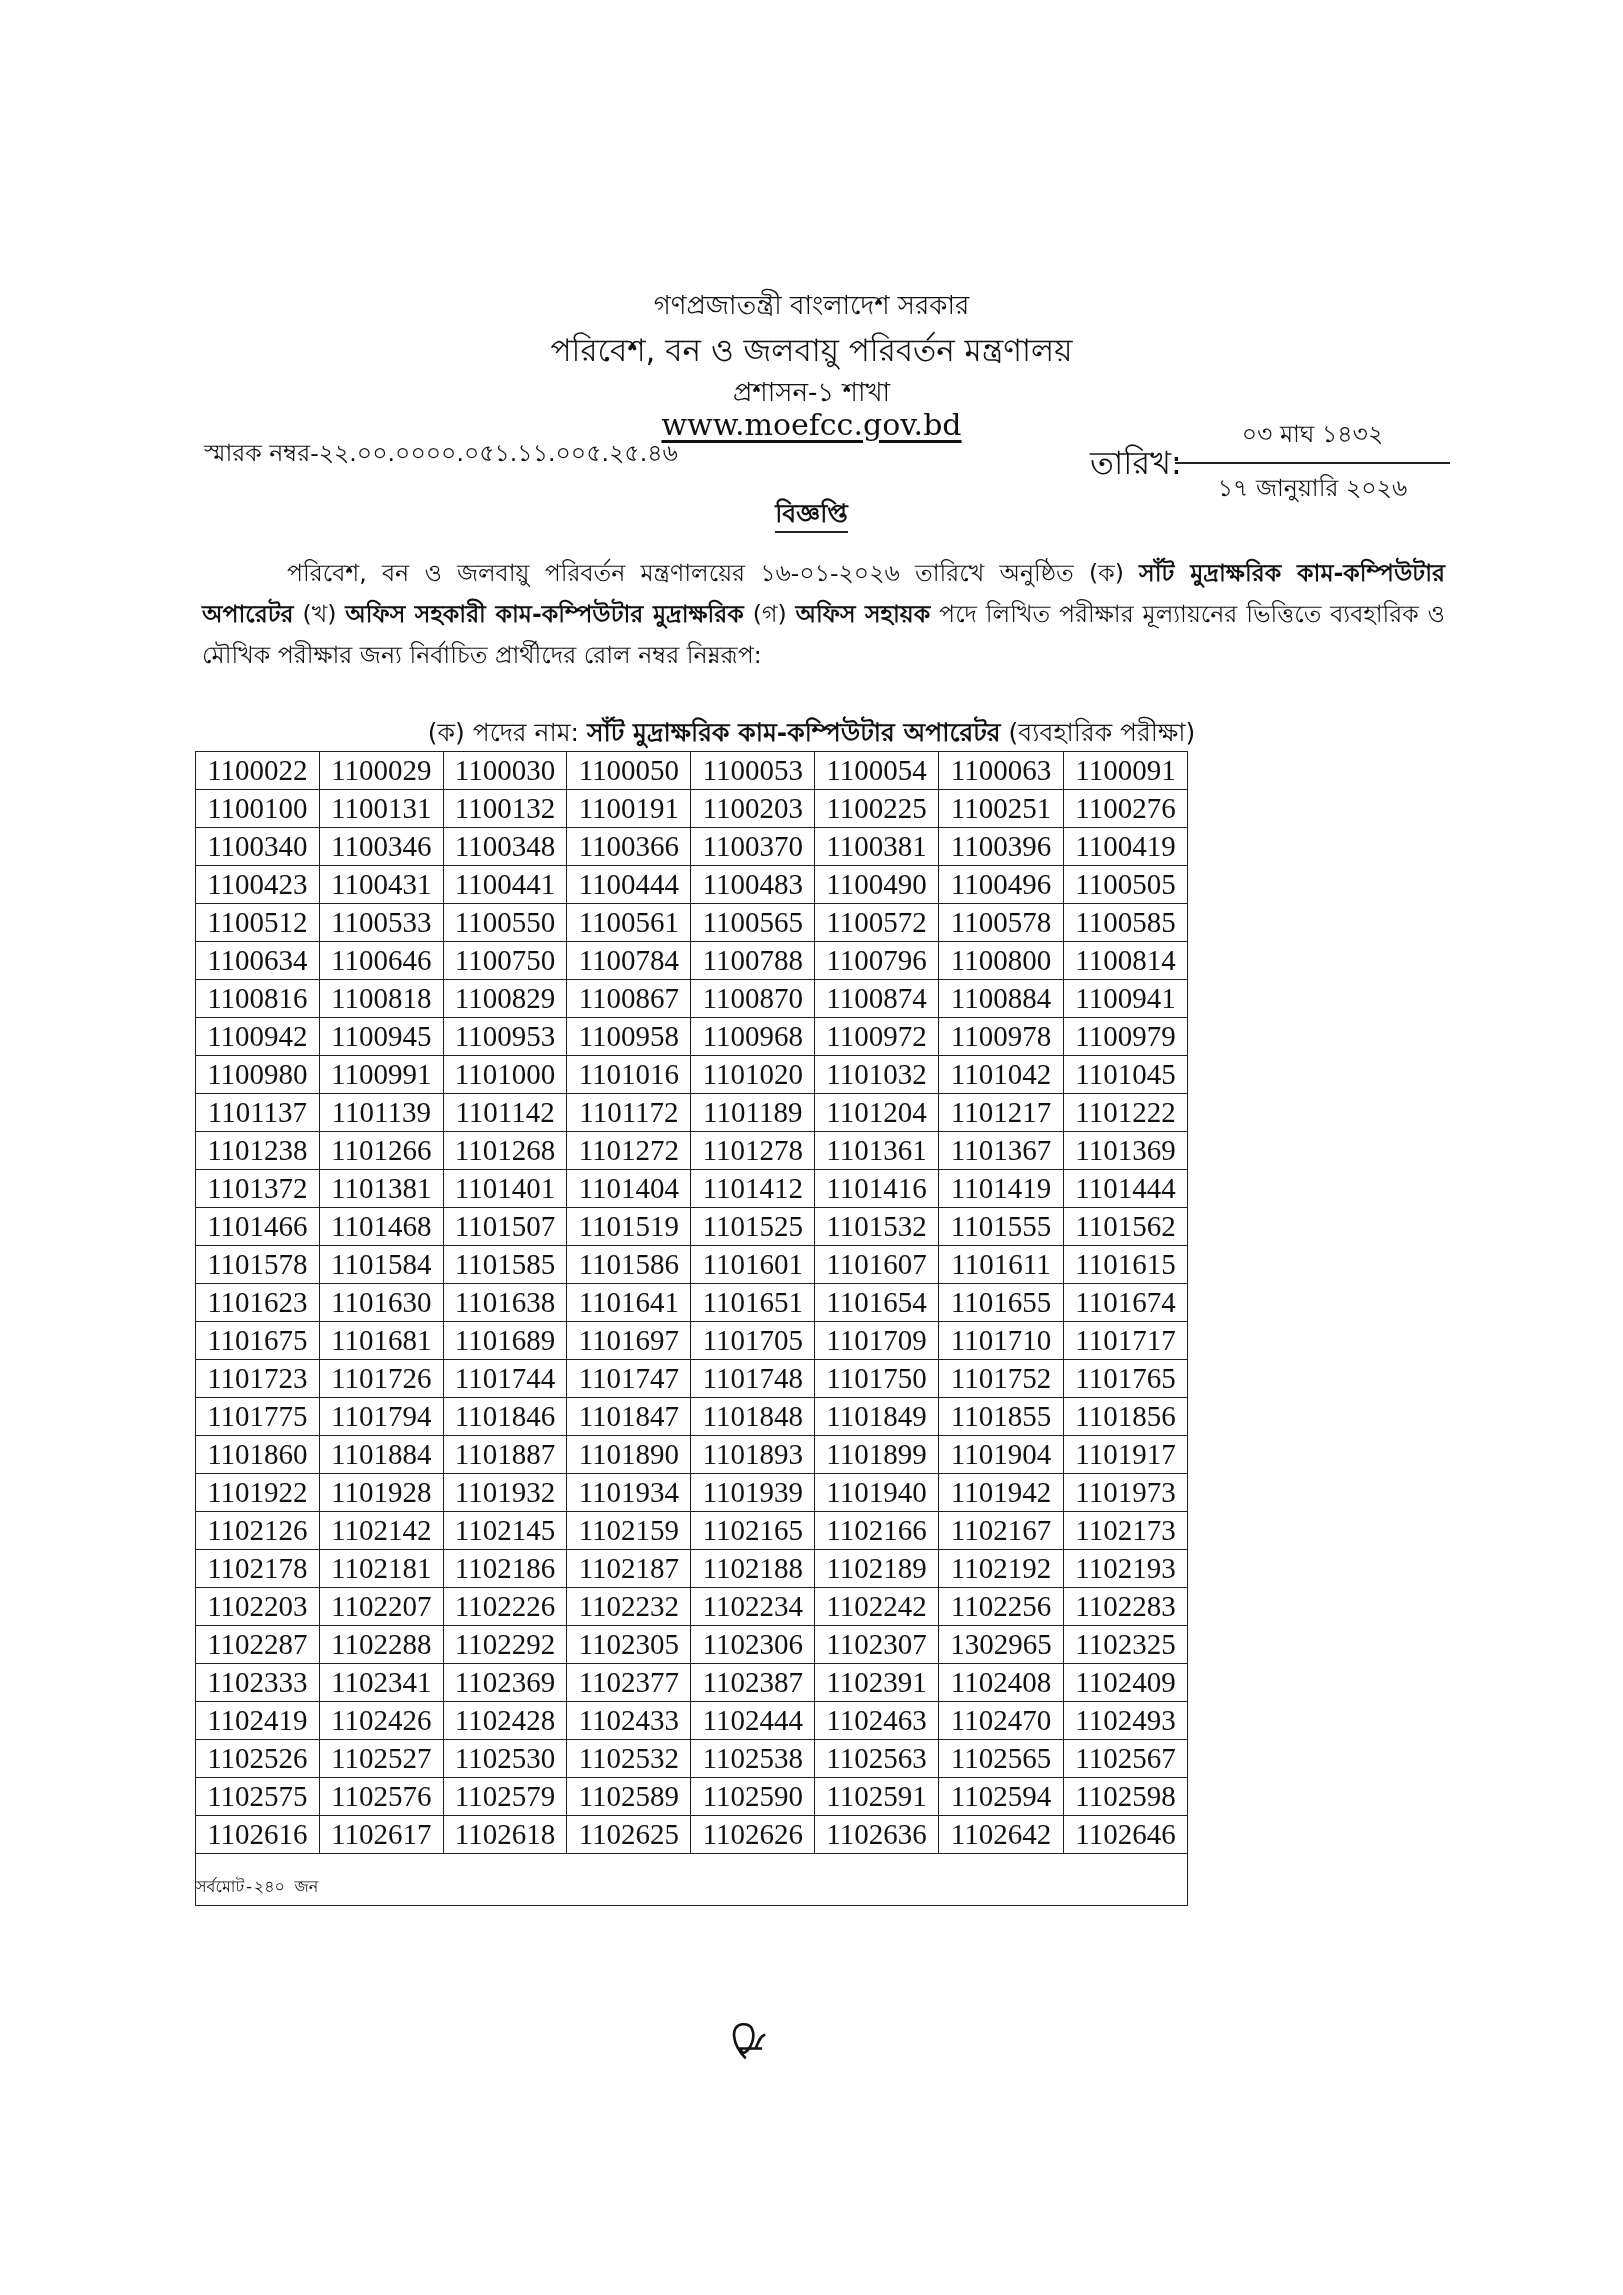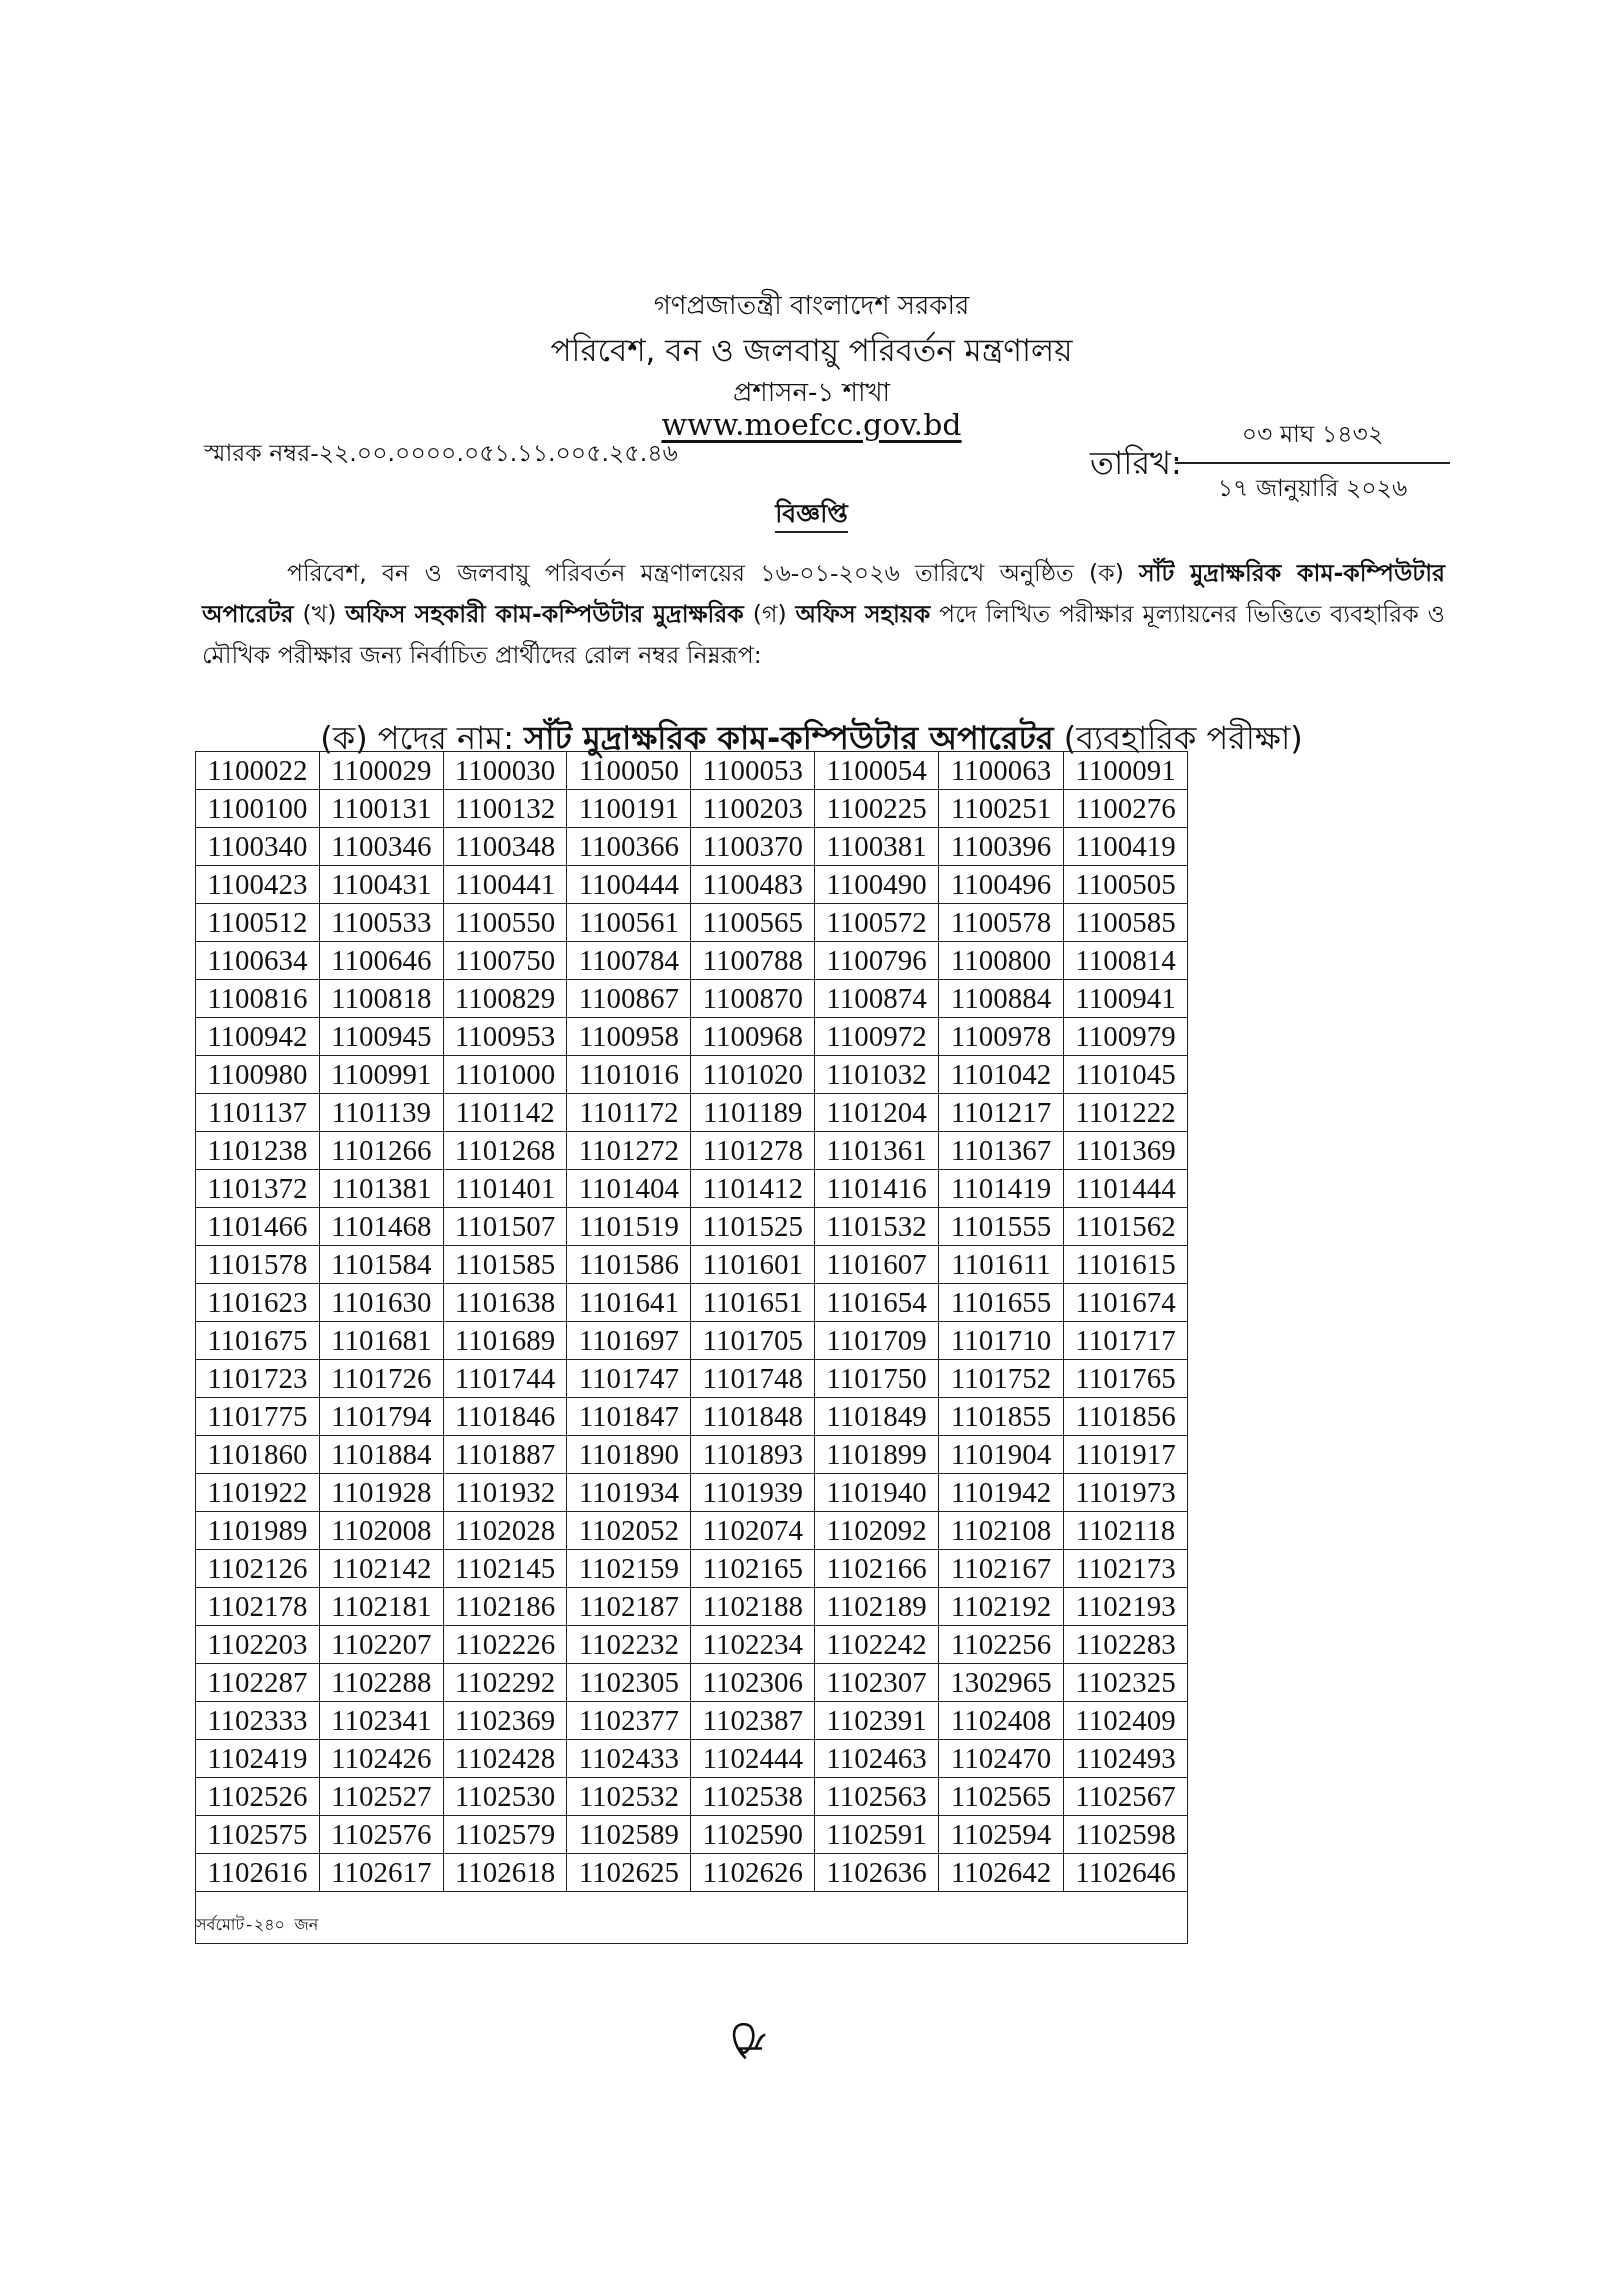--- a/index.html
+++ b/index.html
@@ -12,21 +12,21 @@
   .memo { position:absolute; left:204px; top:435px; font-size:23.6px; }
   .date-label { position:absolute; left:1090px; top:438px; font-size:32px; }
   .date-box { position:absolute; left:1175px; top:416px; width:275px; text-align:center; font-size:23.6px; }
   .date-box .top { padding-bottom:6.5px; border-bottom:2px solid #222; }
   .date-box .bottom { padding-top:6.5px; }
   .title { position:absolute; left:0; width:1623px; top:494px; text-align:center; font-size:25px; font-weight:bold; }
   .title span { border-bottom:2px solid #222; padding-bottom:2.6px; }
   .para { position:absolute; left:202px; width:1243px; top:553px; font-size:23.6px; line-height:41px; text-align:justify; }
   .para .indent { display:inline-block; width:85px; }
   .para b { font-weight:bold; }
-  .caption { position:absolute; left:0; width:1623px; top:713px; text-align:center; font-size:32px; }
+  .caption { position:absolute; left:0; width:1623px; top:713px; text-align:center; font-size:25px; }
   .caption b { font-weight:bold; }
   table.rolls { position:absolute; left:195px; top:751px; width:993px; border-collapse:collapse; }
   table.rolls td { border:1.3px solid #222; height:37px; text-align:center; font-family:"Liberation Serif", serif; font-size:29px; padding:0; }
   table.rolls td.total { text-align:left; height:47px; font-family:Liberation Mono, monospace; font-size:16px; padding-right:7.9px; vertical-align:bottom; padding-bottom:3.9px; }
   .signature { position:absolute; left:726px; top:2019px; width:59px; height:46px; }
 </style>
 </head>
 <body>
 
 <div class="center-block h1">গণপ্রজাতন্ত্রী বাংলাদেশ সরকার</div>
@@ -243,30 +243,20 @@
         <td>1101922</td>
         <td>1101928</td>
         <td>1101932</td>
         <td>1101934</td>
         <td>1101939</td>
         <td>1101940</td>
         <td>1101942</td>
         <td>1101973</td>
       </tr>
       <tr>
-        <td>1101989</td>
-        <td>1102008</td>
-        <td>1102028</td>
-        <td>1102052</td>
-        <td>1102074</td>
-        <td>1102092</td>
-        <td>1102108</td>
-        <td>1102118</td>
-      </tr>
-      <tr>
         <td>1102126</td>
         <td>1102142</td>
         <td>1102145</td>
         <td>1102159</td>
         <td>1102165</td>
         <td>1102166</td>
         <td>1102167</td>
         <td>1102173</td>
       </tr>
       <tr>

